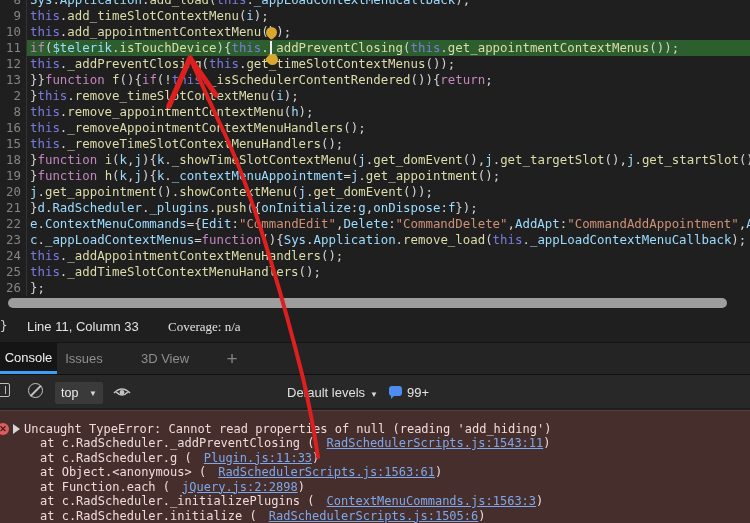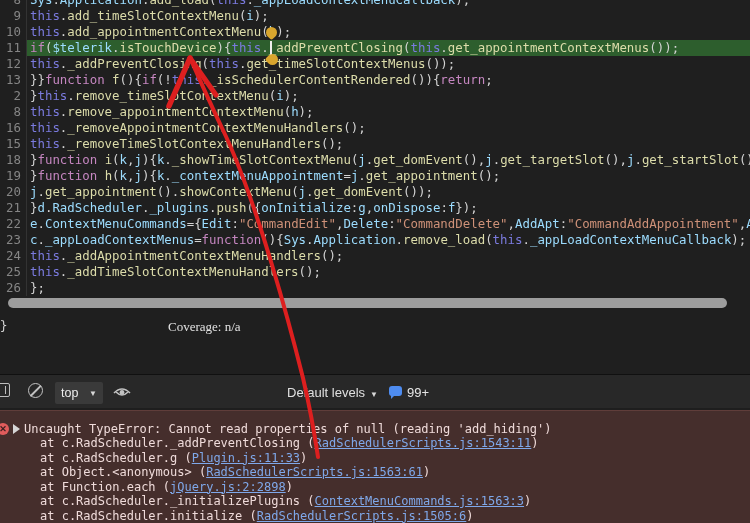--- a/index.html
+++ b/index.html
@@ -57,21 +57,21 @@
   #levels .dd-caret{margin-left:5px;}
   .icon-bubble{position:absolute;left:389px;top:11px;width:13px;height:10px;background:#4e8cf0;border-radius:3px;}
   .icon-bubble:after{content:"";position:absolute;left:2px;bottom:-3px;border:3px solid transparent;border-top-color:#4e8cf0;border-left-color:#4e8cf0;}
   #badge{position:absolute;left:407px;top:10px;color:#e5e5e5;font-size:13px;}
 
   
   #console{position:absolute;left:0;top:408px;width:750px;height:115px;background:#1e1e1e;}
   #err{position:absolute;left:0;top:2px;width:750px;height:113px;background:var(--c-errbg,#452e2c);border-top:1px solid #5f3d3a;box-sizing:border-box;}
   .crow{position:absolute;left:0;width:760px;height:14px;font-family:"DejaVu Sans Mono",monospace;font-size:12px;
         line-height:14px;white-space:pre;color:var(--c-errtext,#efdbda);}
-  .crow a{color:var(--c-link,#7fa8ea);text-decoration:underline;cursor:pointer;}
+  .crow a{color:var(--c-link,#7fa8ea);text-decoration:underline;cursor:pointer;padding-left:12px;}
   .err-icon{position:absolute;left:-3px;top:12px;width:12px;height:12px;border-radius:50%;background:#e05c5c;
             color:#3a1f1f;font-size:9px;line-height:12px;text-align:center;font-weight:bold;}
   .tri{position:absolute;left:13px;top:13px;width:0;height:0;border:5px solid transparent;border-left:7px solid #d6d6d6;}
 
   
   #annotation{position:absolute;left:0;top:0;z-index:50;pointer-events:none;}
 </style>
 </head>
 <body>
 
@@ -103,23 +103,30 @@
     <div class="pin pin-down" style="left:266px;top:27px"></div>
     <div class="pin pin-up" style="left:267px;top:54px"></div>
   </section>
 
   <div id="hscroll">
     <div class="thumb"></div>
   </div>
 
   <div id="statusbar">
     <span class="brace">{}</span>
+    <span class="pos">Line 11, Column 33</span>
     <span class="cov">Coverage: n/a</span>
   </div>
 
+  <div id="tabbar">
+    <div class="tab" id="tab-console">Console</div>
+    <div class="tab" id="tab-issues">Issues</div>
+    <div class="tab" id="tab-3dview">3D View</div>
+    <div class="tab" id="tab-new">+</div>
+  </div>
 
   <div id="toolbar">
     <div class="icon-sidebar"></div>
     <div class="icon-clear"></div>
     <div id="ctx-dd">
       <span>top</span>
       <span class="dd-caret">▼</span>
     </div>
     <svg class="icon-eye" viewBox="0 0 20 20">
       <path d="M2,11 Q10,3 18,11" fill="none" stroke="#c2c2c2" stroke-width="1.6"></path>

